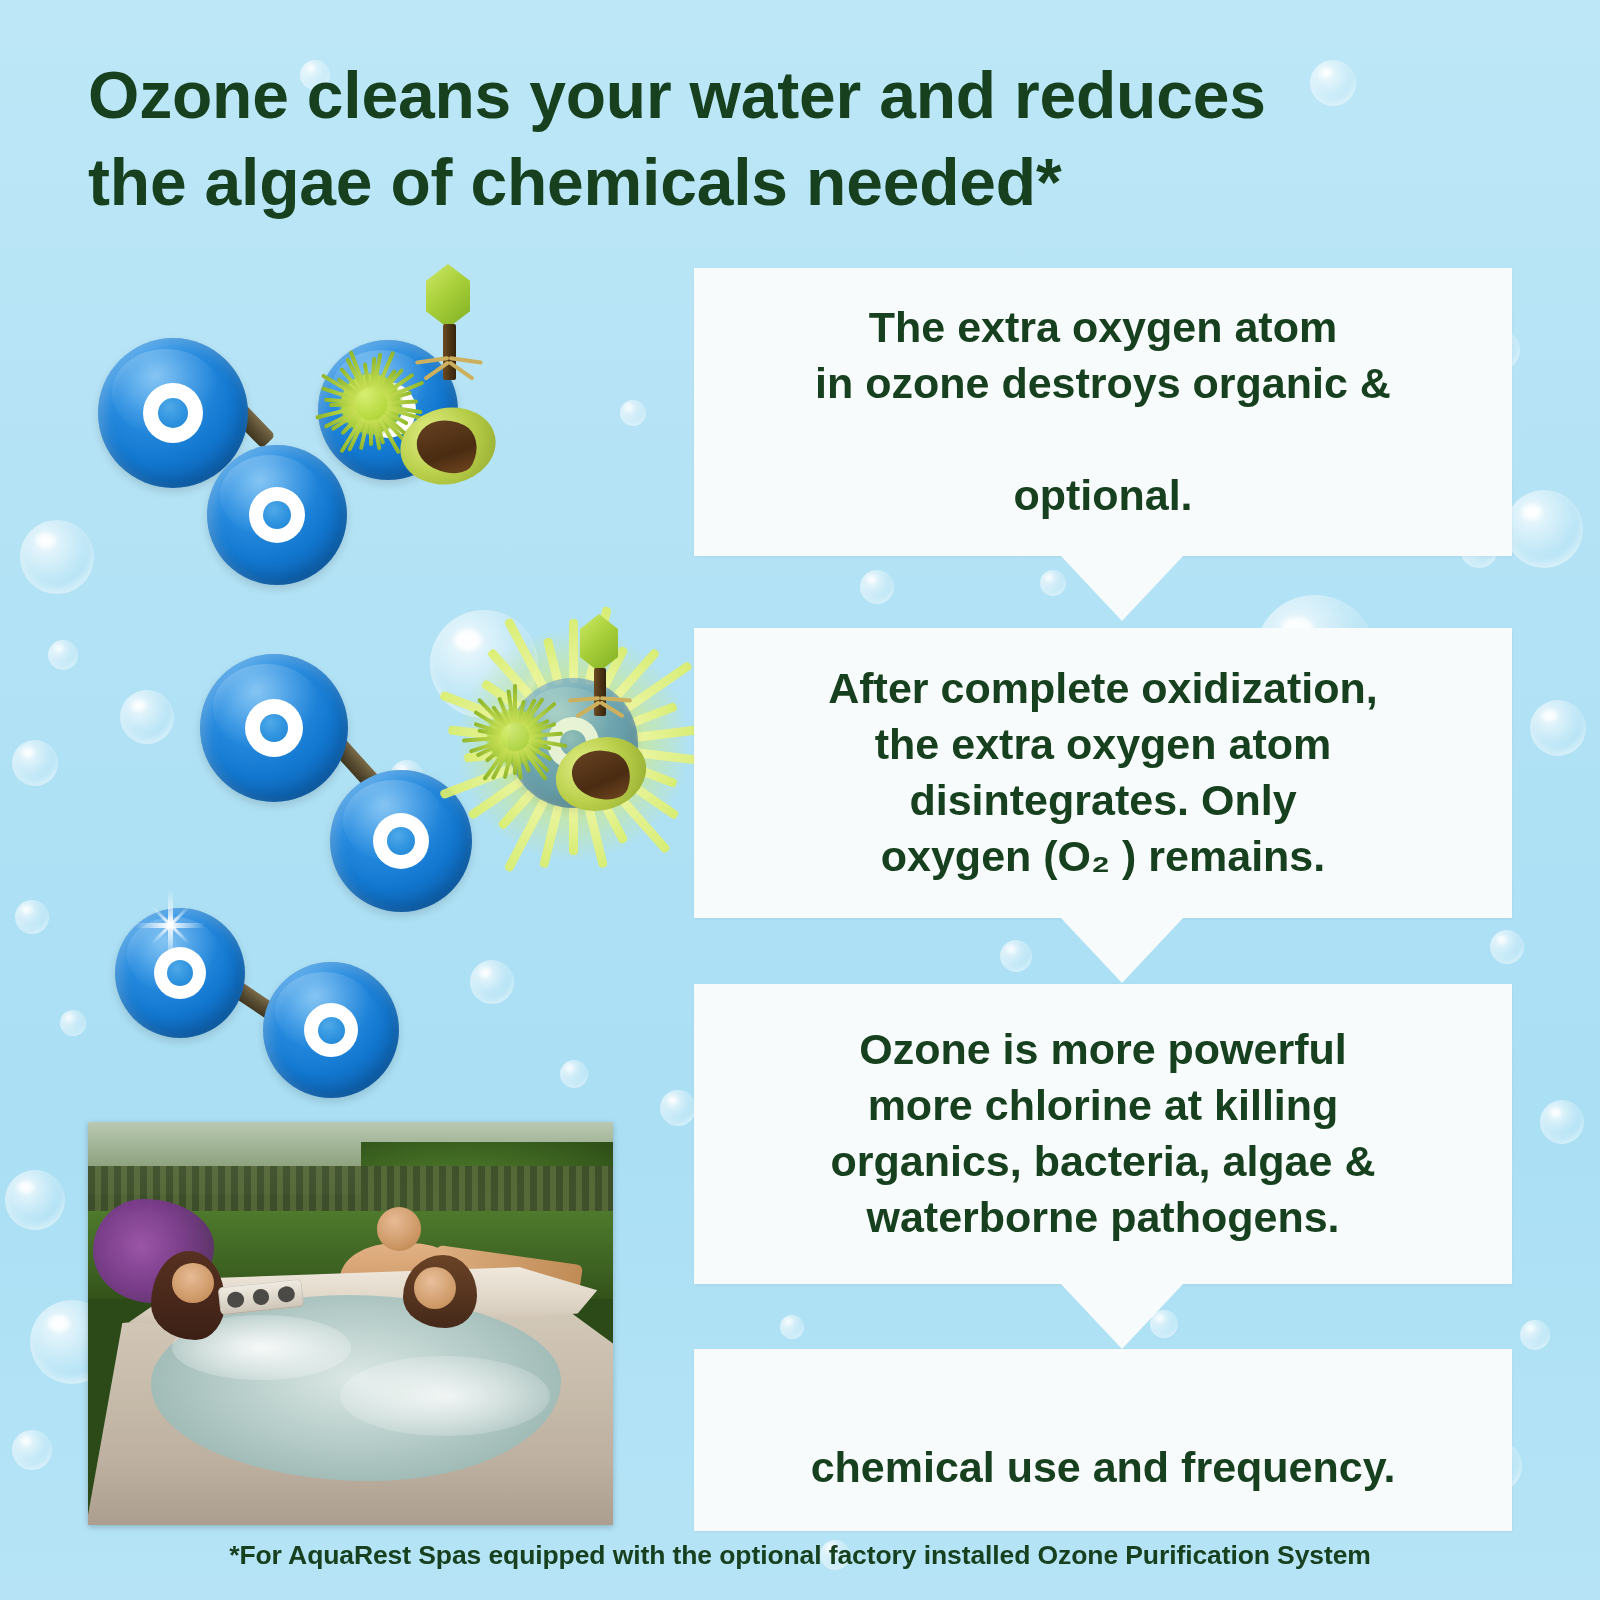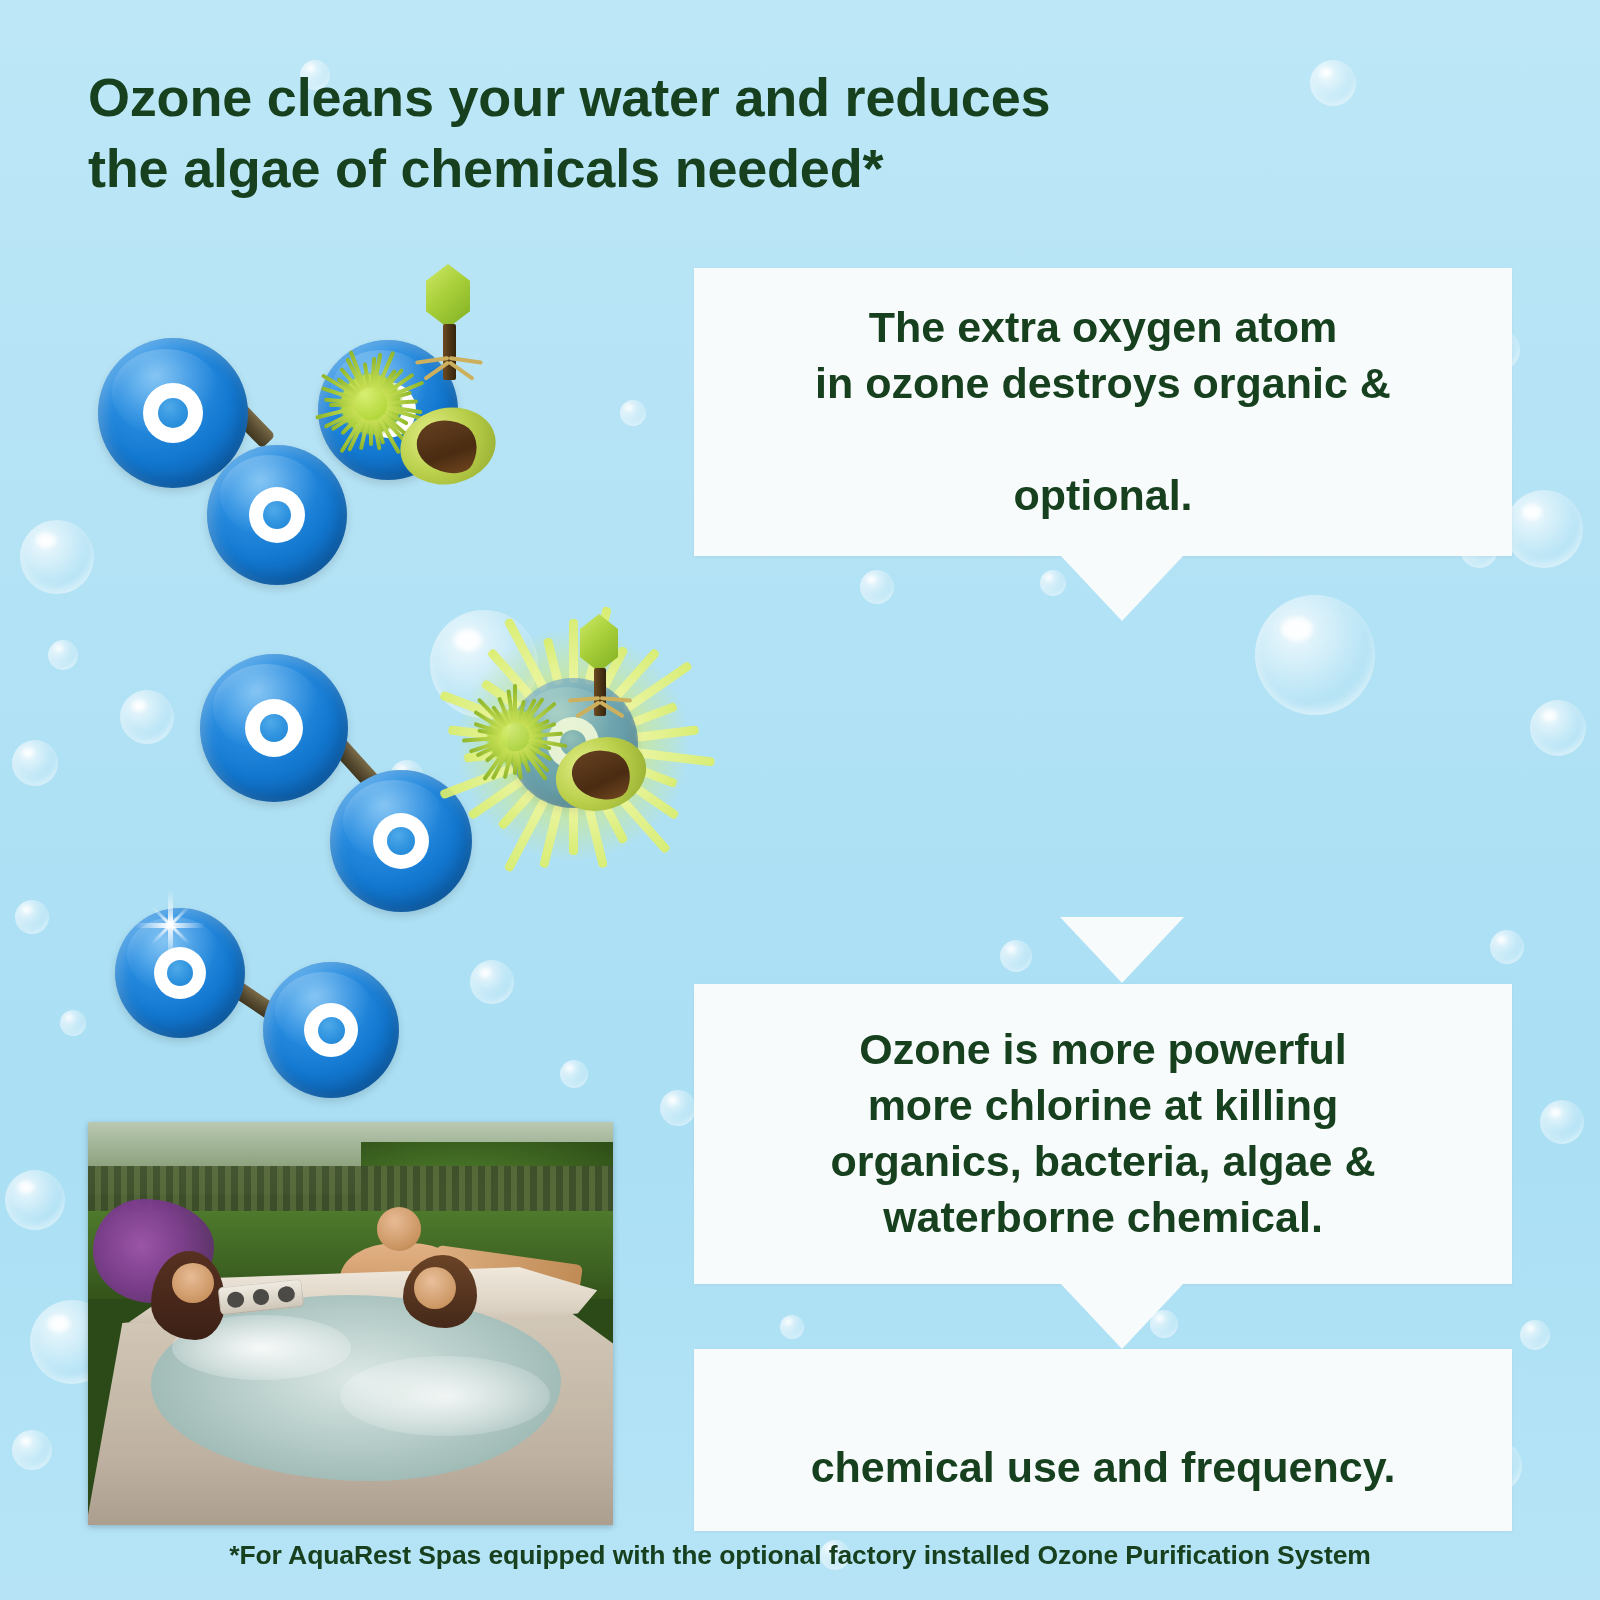--- a/index.html
+++ b/index.html
@@ -43,24 +43,24 @@
     height: 20%;
     border-radius: 50%;
     background: rgba(255,255,255,.85);
     filter: blur(2px);
   }
 
   
   .title {
     position: absolute;
     left: 88px;
-    top: 62px;
+    top: 52px;
     width: 1250px;
     color: #17401f;
-    font-size: 54px;
+    font-size: 66px;
     line-height: 1.32;
     font-weight: 700;
     letter-spacing: -0.2px;
   }
 
   
   .box {
     position: absolute;
     left: 694px;
     width: 818px;
@@ -561,28 +561,36 @@
   <div id="box1" class="box">
     <p>
       <span>The extra oxygen atom</span><br>
       <span>in ozone destroys organic &amp;</span><br>
       <br>
       <span>optional.</span>
     </p>
   </div>
   <div id="ptr1" class="pointer"></div>
 
+  <div id="box2" class="box">
+    <p>
+      <span>After complete oxidization,</span><br>
+      <span>the extra oxygen atom</span><br>
+      <span>disintegrates. Only</span><br>
+      <span>oxygen (O₂ ) remains.</span>
+    </p>
+  </div>
   <div id="ptr2" class="pointer"></div>
 
   <div id="box3" class="box">
     <p>
       <span>Ozone is more powerful</span><br>
       <span>more chlorine at killing</span><br>
       <span>organics, bacteria, algae &amp;</span><br>
-      <span>waterborne chemical.</span>
+      <span>waterborne pathogens.</span>
     </p>
   </div>
   <div id="ptr3" class="pointer"></div>
 
   <div id="box4" class="box">
     <p>
       <br>
       <span>chemical use and frequency.</span>
     </p>
   </div>

